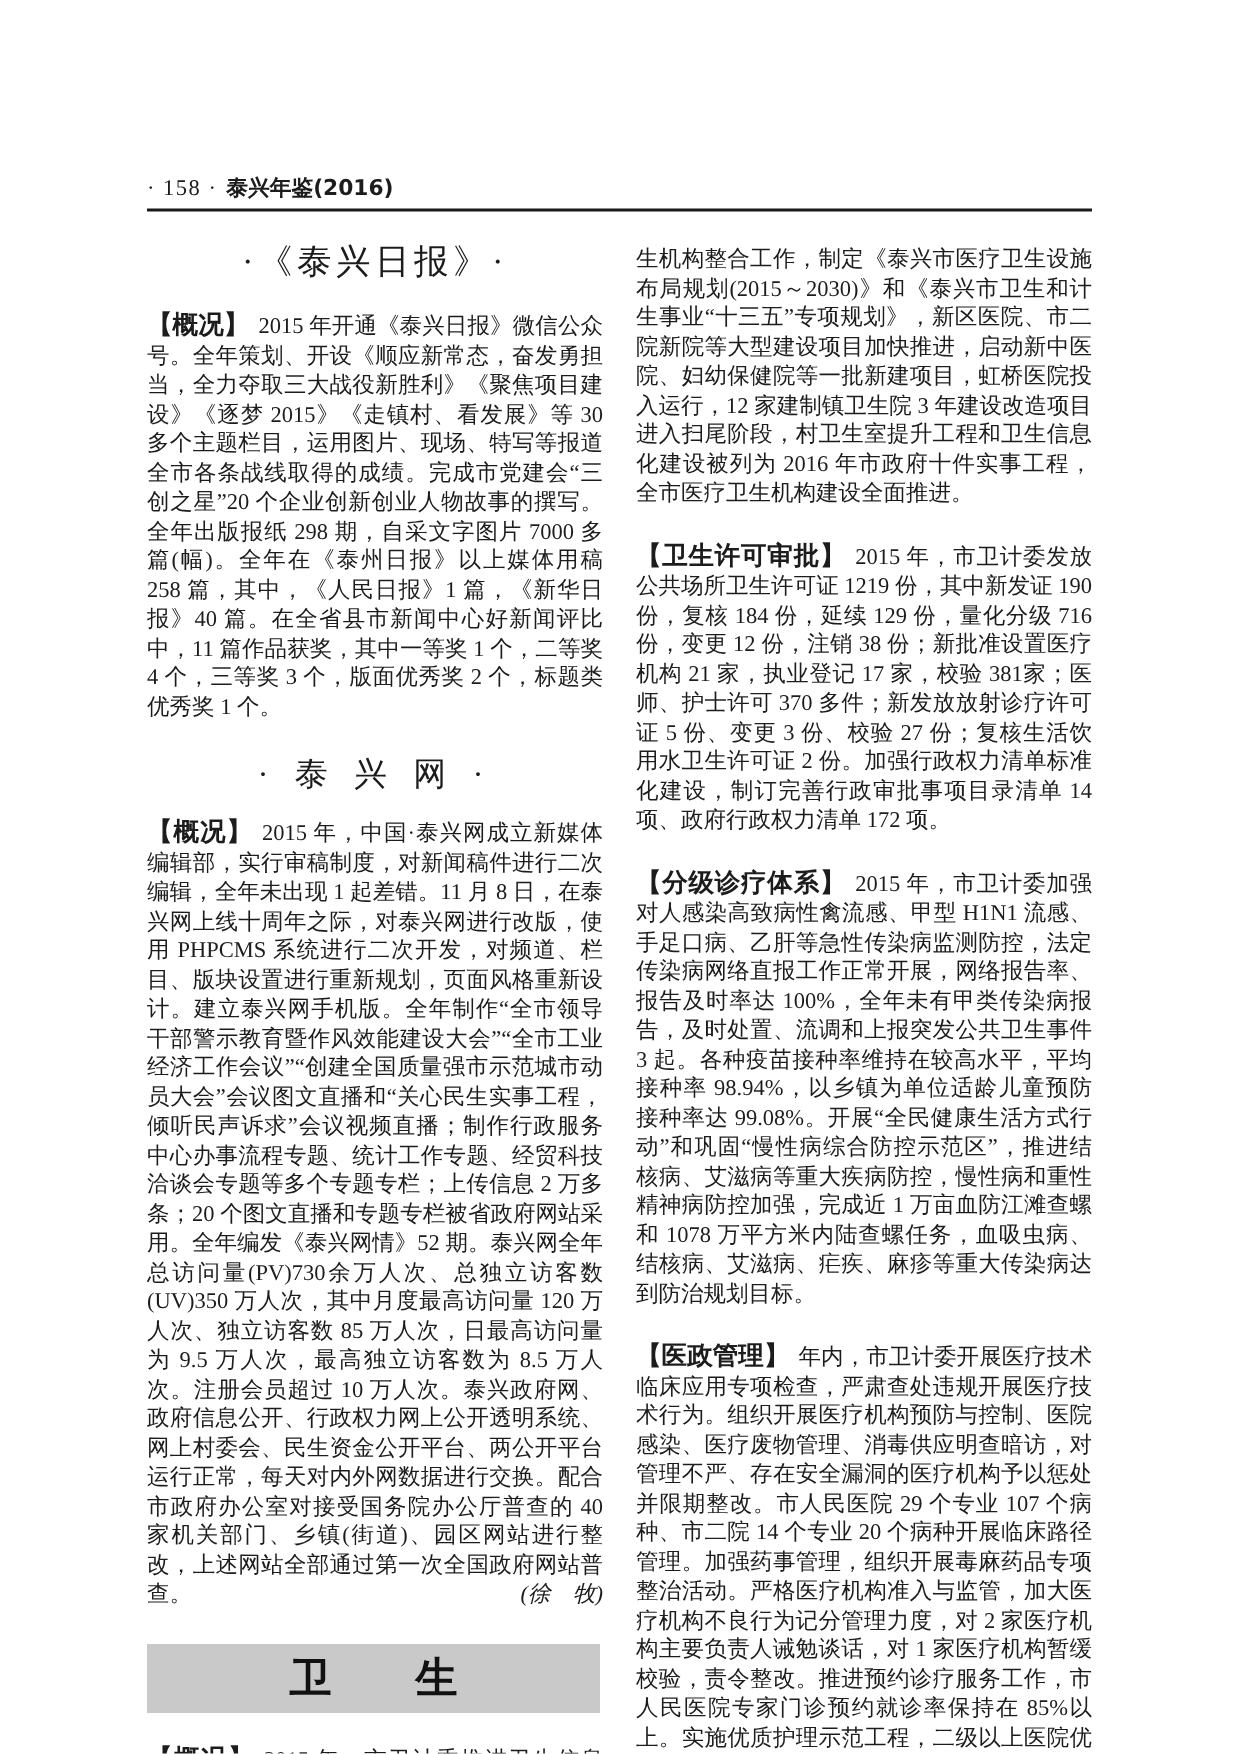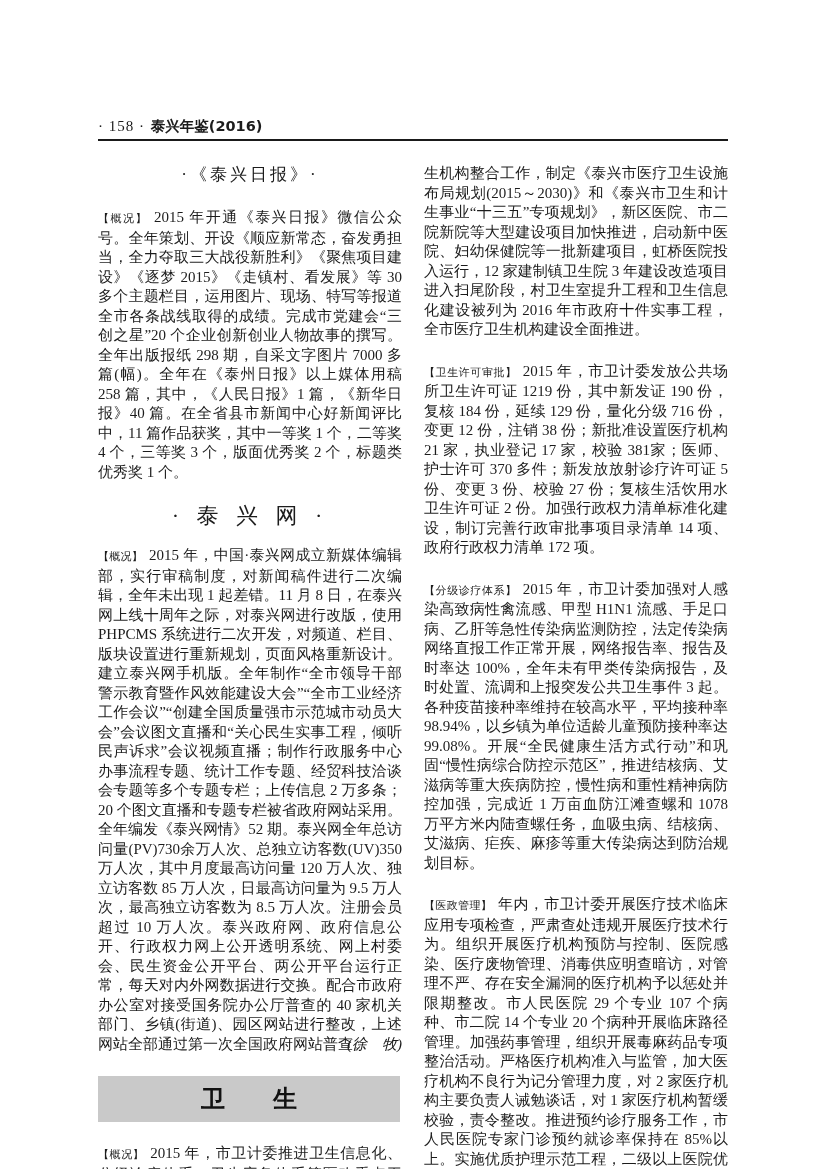--- a/index.html
+++ b/index.html
@@ -26,46 +26,46 @@
     border-top: 2px solid #1a1a1a; height: 0;
   }
 
   .columns {
     position: absolute; top: 148px; left: 98px; width: 630px;
     display: flex; gap: 22px;
   }
   .col { width: 304px; }
 
   .sec-title-major {
-    text-align: center; font-size: 17px; line-height: 28px;
+    text-align: center; font-size: 23px; line-height: 28px;
     letter-spacing: 3px; margin: 13px 0 19px 0; font-weight: normal;
   }
   .sec-title-minor {
     text-align: center; font-size: 22px; line-height: 24px;
     letter-spacing: 6px; margin: 16px 0 18px 0; font-weight: normal;
   }
 
   .para {
     font-size: 15px; line-height: 19.5px;
     text-align: justify; text-justify: inter-ideograph;
     margin: 16px 0 22px 0; position: relative;
   }
   .para:last-child { margin-bottom: 0; }
   .plabel {
     font-family: "DejaVu Sans", "Liberation Sans", sans-serif;
-    font-weight: normal; font-size: 11px; margin-right: 6px;
+    font-weight: bold; font-size: 17px; margin-right: 6px;
   }
   .sig { position: absolute; right: 0; bottom: 0; white-space: pre; font-style: italic; }
 
   .banner {
     width: 302px; height: 46px; margin: 6px 0 22px 0;
     background: #c9c9c9;
     display: flex; align-items: center; justify-content: center;
     font-family: "DejaVu Sans", "Liberation Sans", sans-serif;
-    font-weight: bold; font-size: 24px; color: #111;
+    font-weight: bold; font-size: 28px; color: #111;
     white-space: pre;
   }
 </style>
 </head>
 <body>
 
 <div class="page">
 
   <div class="running-head">
     <span class="pageno">· 158 ·</span>

